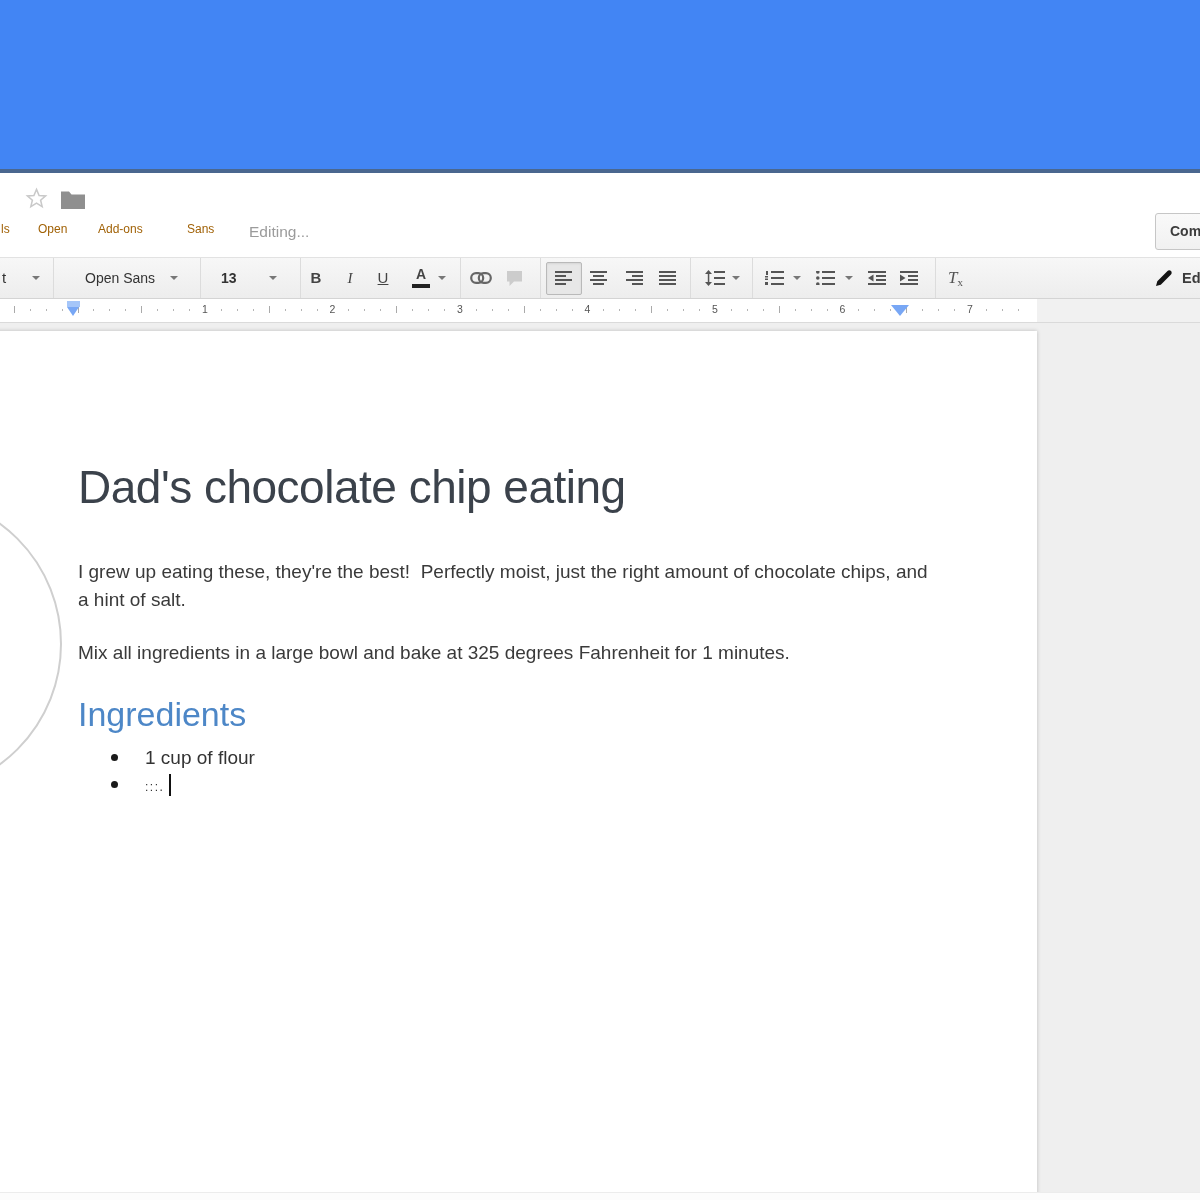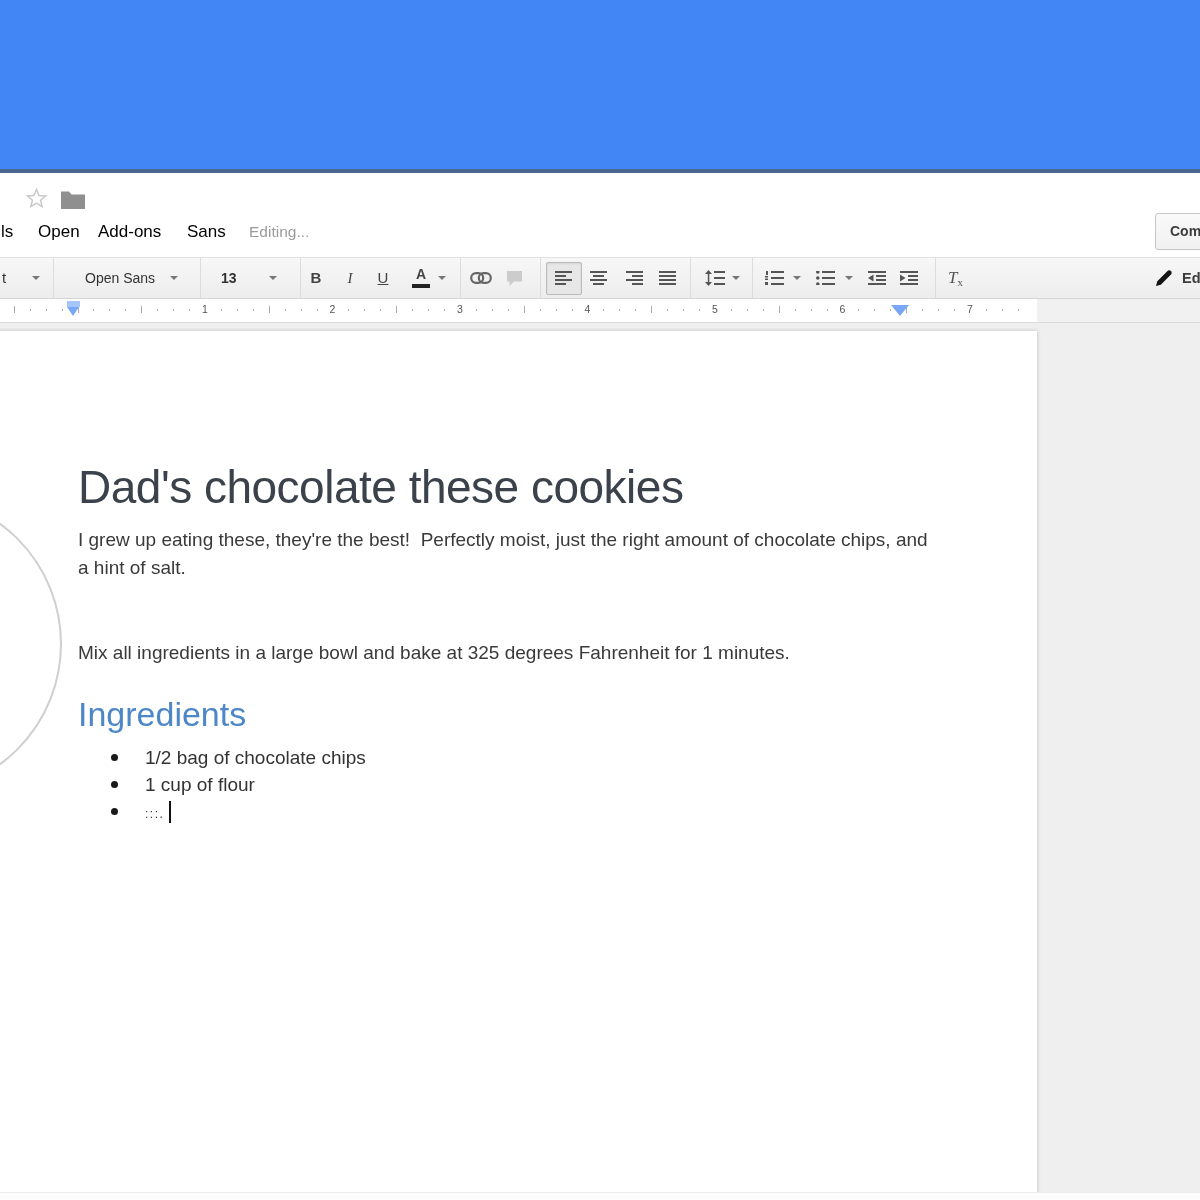--- a/index.html
+++ b/index.html
@@ -5,21 +5,21 @@
   html,body{margin:0;padding:0;width:1200px;height:1200px;overflow:hidden;background:#fff;
     font-family:"Liberation Sans",sans-serif;position:relative;}
   .abs{position:absolute;}
   
   #banner{top:0;left:0;width:1200px;height:169px;background:#4285f4;border-bottom:4px solid #4a678f;z-index:5;}
   
   #star{top:187px;left:25px;z-index:6;}
   #folder{top:190px;left:61px;z-index:6;}
   
   #menubar{top:222px;left:0;width:1200px;height:30px;z-index:6;}
-  .menu-item{position:absolute;top:0;font-size:17px;color:#000000;cursor:default;}
+  .menu-item{position:absolute;top:0;font-size:12px;color:#a16207;cursor:default;}
   #menubar .m0{left:1px;} #menubar .m1{left:38px;} #menubar .m2{left:98px;} #menubar .m3{left:187px;}
   #save-status{position:absolute;top:1px;left:249px;font-size:15.5px;color:#9b9b9b;}
   
   #comments-btn{top:213px;left:1155px;height:35px;line-height:35px;padding:0 14px;z-index:7;
     background:linear-gradient(#f9f9f9,#f1f1f1);border:1px solid #c6c6c6;border-radius:3px;
     font-size:14px;font-weight:bold;color:#3c3c3c;white-space:nowrap;}
   
   #toolbar{top:257px;left:0;width:1200px;height:40px;z-index:6;
     background:linear-gradient(#f7f7f7,#ededed);border-top:1px solid #e2e2e2;border-bottom:1px solid #d4d4d4;}
   .tb-divider{position:absolute;top:0;width:1px;height:40px;background:#dcdcdc;}
@@ -44,21 +44,21 @@
   #indent-left{position:absolute;top:8px;left:67px;width:0;height:0;border-left:6.5px solid transparent;
     border-right:6.5px solid transparent;border-top:9px solid #78a7f5;}
   #indent-right{position:absolute;top:6px;left:891px;width:0;height:0;border-left:9px solid transparent;
     border-right:9px solid transparent;border-top:11px solid #78a7f5;}
   
   #workspace{top:323px;left:0;width:1200px;height:877px;background:#efefef;z-index:0;}
   #page{top:331px;left:-50px;width:1087px;height:900px;background:#fff;box-shadow:0 0 4px rgba(0,0,0,.22);z-index:1;}
   #doc-circle{top:494px;left:-238px;width:296px;height:296px;border:2px solid #cfcfcf;border-radius:50%;z-index:2;}
   #doc-title{top:460px;left:78px;font-size:46px;font-weight:400;letter-spacing:-.5px;color:#3b424b;z-index:3;white-space:nowrap;}
   .doc-para{position:absolute;left:78px;width:850px;font-size:19px;line-height:27.5px;color:#3a3a3a;z-index:3;white-space:pre-wrap;}
-  #para1{top:526px;} #para2{top:639px;}
+  #para1{top:558px;} #para2{top:639px;}
   #doc-heading{top:695px;left:78px;font-size:34px;color:#4d87c7;z-index:3;}
   #doc-list{top:744px;left:78px;z-index:3;list-style:none;margin:0;padding:0;}
   #doc-list li{position:relative;padding-left:67px;font-size:19px;line-height:27px;color:#333;}
   #doc-list li::before{content:"";position:absolute;left:33px;top:10px;width:7px;height:7px;border-radius:50%;background:#1a1a1a;}
   .mini-dots{font-size:12px;letter-spacing:1.5px;color:#333;}
   #text-cursor{display:inline-block;width:2px;height:22px;background:#111;vertical-align:-5px;margin-left:5px;}
   #bottom-strip{top:1192px;left:0;width:1200px;height:8px;background:#fcfcfc;border-top:1px solid #ececec;z-index:9;}
   svg{display:block;}
 </style>
 </head>
@@ -313,23 +313,22 @@
     </div>
   <div id="indent-first"></div>
   <div id="indent-left"></div>
   <div id="indent-right"></div>
 </div>
 
 <div id="workspace" class="abs"></div>
 <div id="page" class="abs"></div>
 <div id="doc-circle" class="abs"></div>
 
-<div id="doc-title" class="abs">Dad's chocolate these cookies</div>
+<div id="doc-title" class="abs">Dad's chocolate chip eating</div>
 <div id="para1" class="doc-para">I grew up eating these, they're the best!  Perfectly moist, just the right amount of chocolate chips, and a hint of salt.</div>
 <div id="para2" class="doc-para">Mix all ingredients in a large bowl and bake at 325 degrees Fahrenheit for 1 minutes.</div>
 <div id="doc-heading" class="abs">Ingredients</div>
 <ul id="doc-list" class="abs">
-  <li>1/2 bag of chocolate chips</li>
   <li>1 cup of flour</li>
   <li><span class="mini-dots">:::.</span><span id="text-cursor"></span></li>
 </ul>
 
 <div id="bottom-strip" class="abs"></div>
 
 </body></html>

